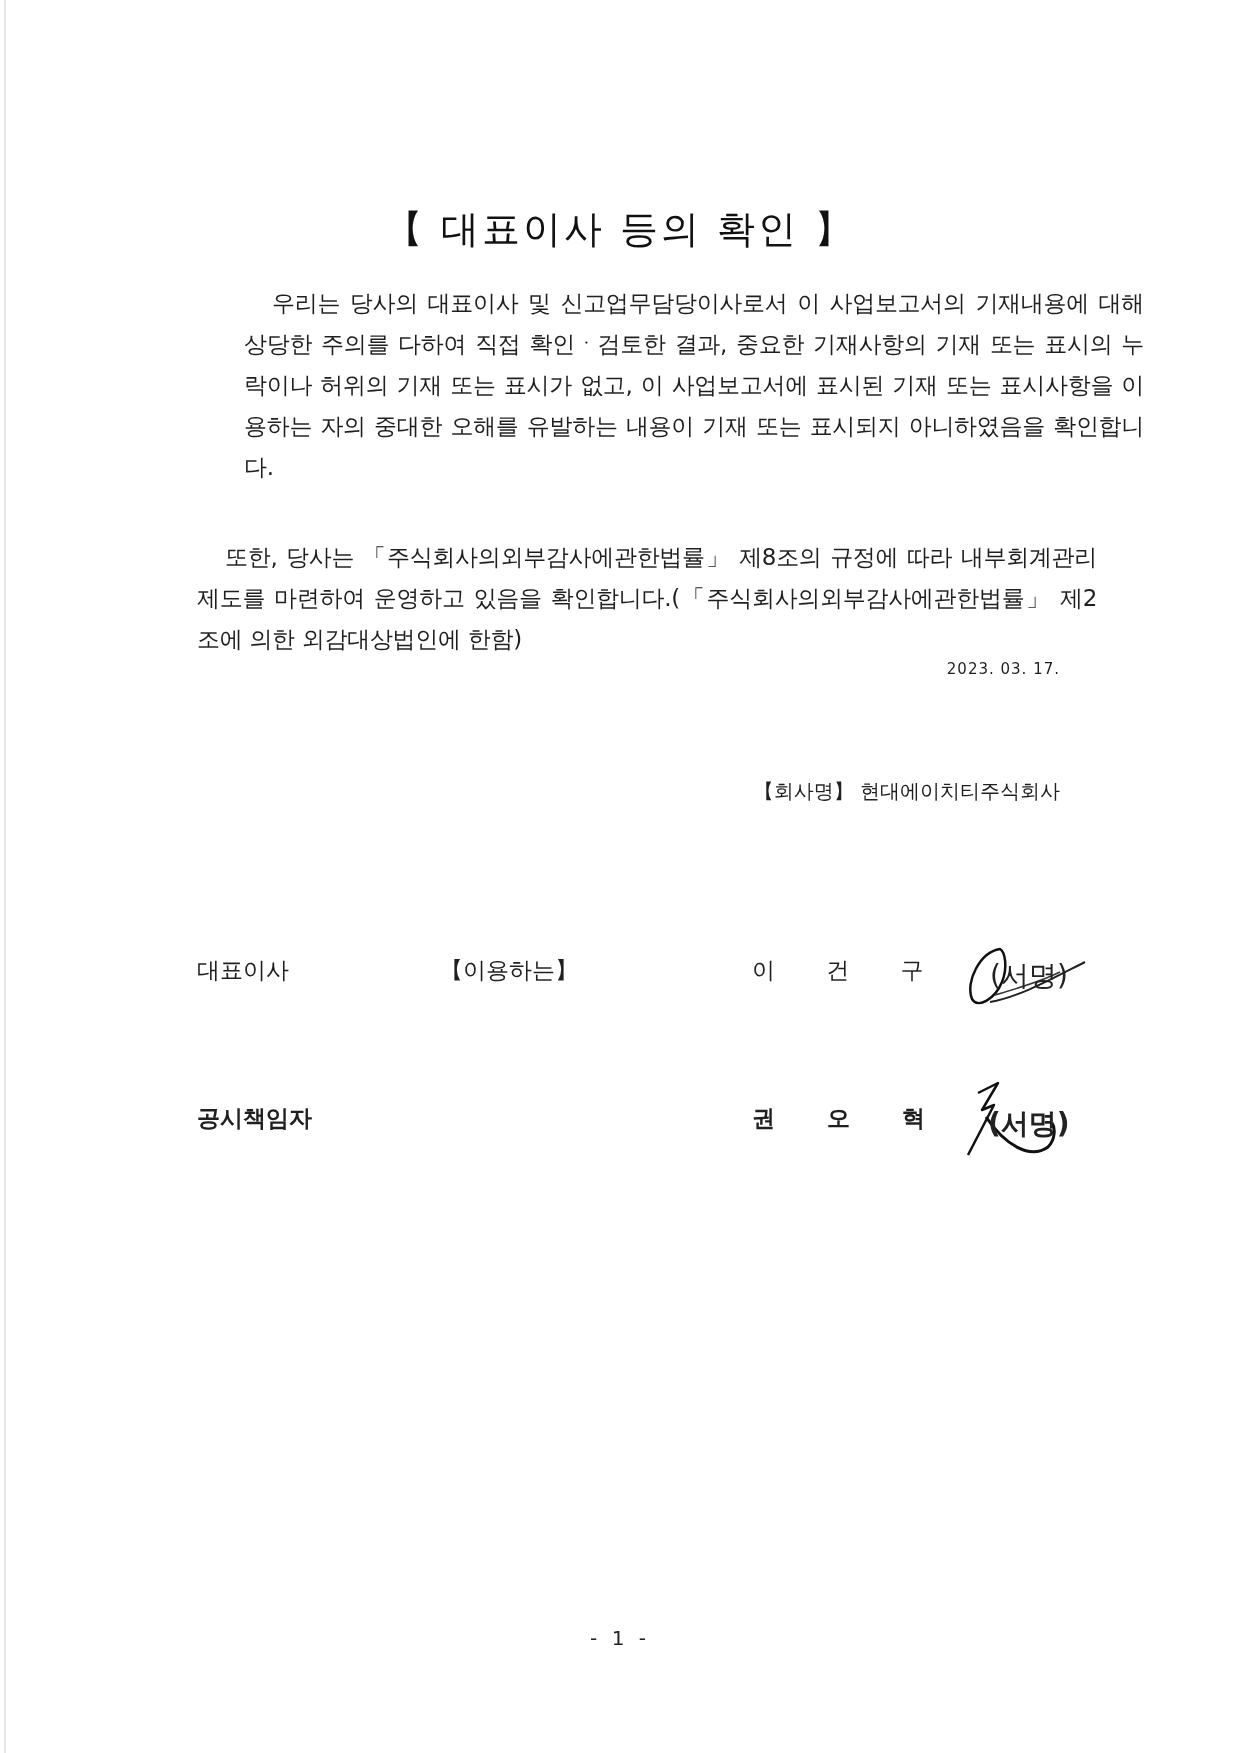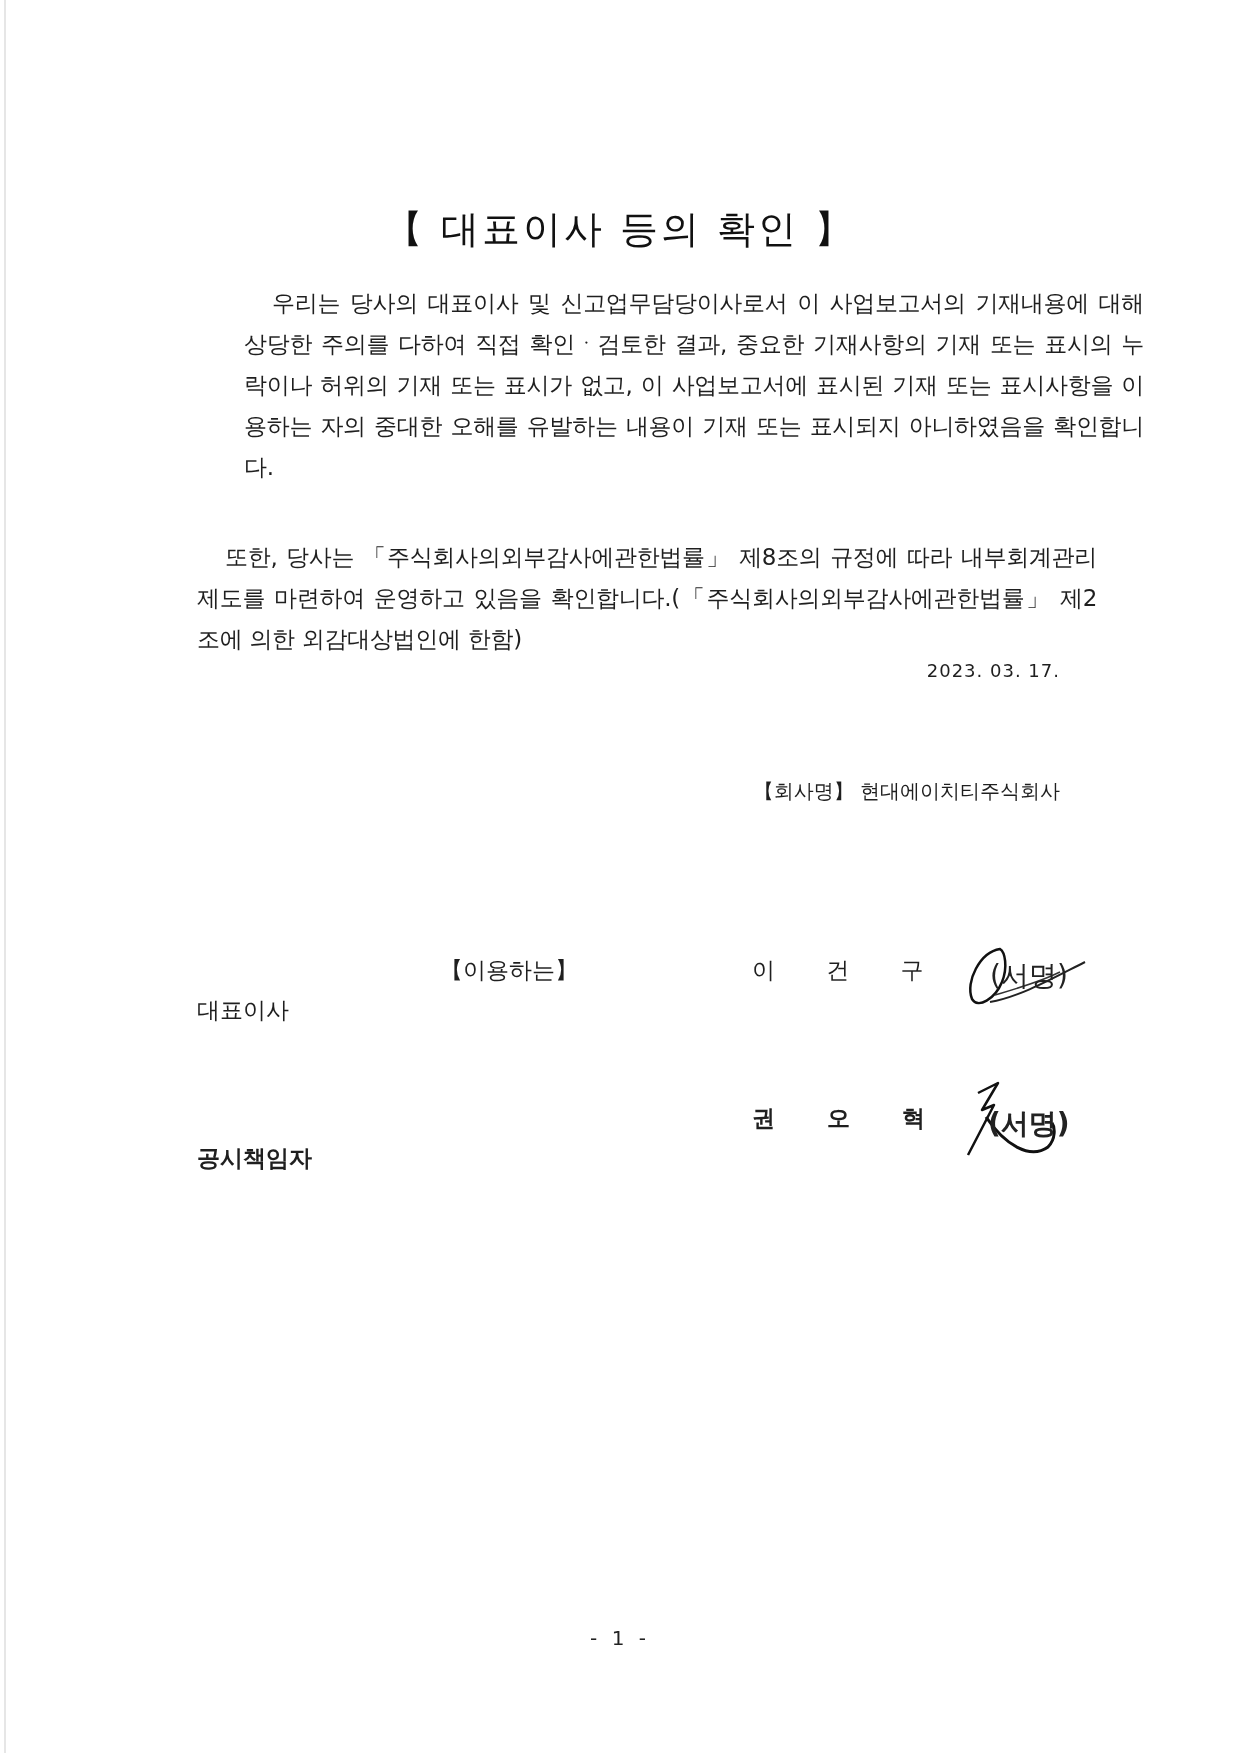--- a/index.html
+++ b/index.html
@@ -45,42 +45,42 @@
     color: #1f1f1f;
     letter-spacing: -0.3px;
   }
   .para .indent { display: inline-block; width: 28px; }
   #para1 { top: 283px; margin-left: 47px; }
   #para2 { top: 537px; }
   .date {
     position: absolute;
     top: 660px;
     right: 180px;
-    font-size: 18px;
+    font-size: 15px;
     letter-spacing: 1px;
     color: #1f1f1f;
   }
   .company {
     position: absolute;
     top: 778px;
     right: 180px;
     font-size: 20px;
     color: #1f1f1f;
   }
   .sig-row {
     position: absolute;
     left: 0;
     width: 1240px;
     height: 60px;
     font-size: 23px;
     color: #1f1f1f;
   }
   #row-ceo { top: 955px; }
   #row-disclosure { top: 1103px; font-weight: bold; }
-  .sig-row .role { position: absolute; left: 197px; top: 0; margin-top: 40px; }
+  .sig-row .role { position: absolute; left: 197px; top: 0; }
   .sig-row .rolename { position: absolute; left: 440px; top: 0; }
   .sig-row .person { position: absolute; left: 752px; top: 0; letter-spacing: 22px; }
   .sig-row .signature {
     position: absolute;
     left: 960px;
     top: -28px;
     width: 140px;
     height: 90px;
   }
   .sig-row .signature svg { position: absolute; left: 0; top: 0; }

